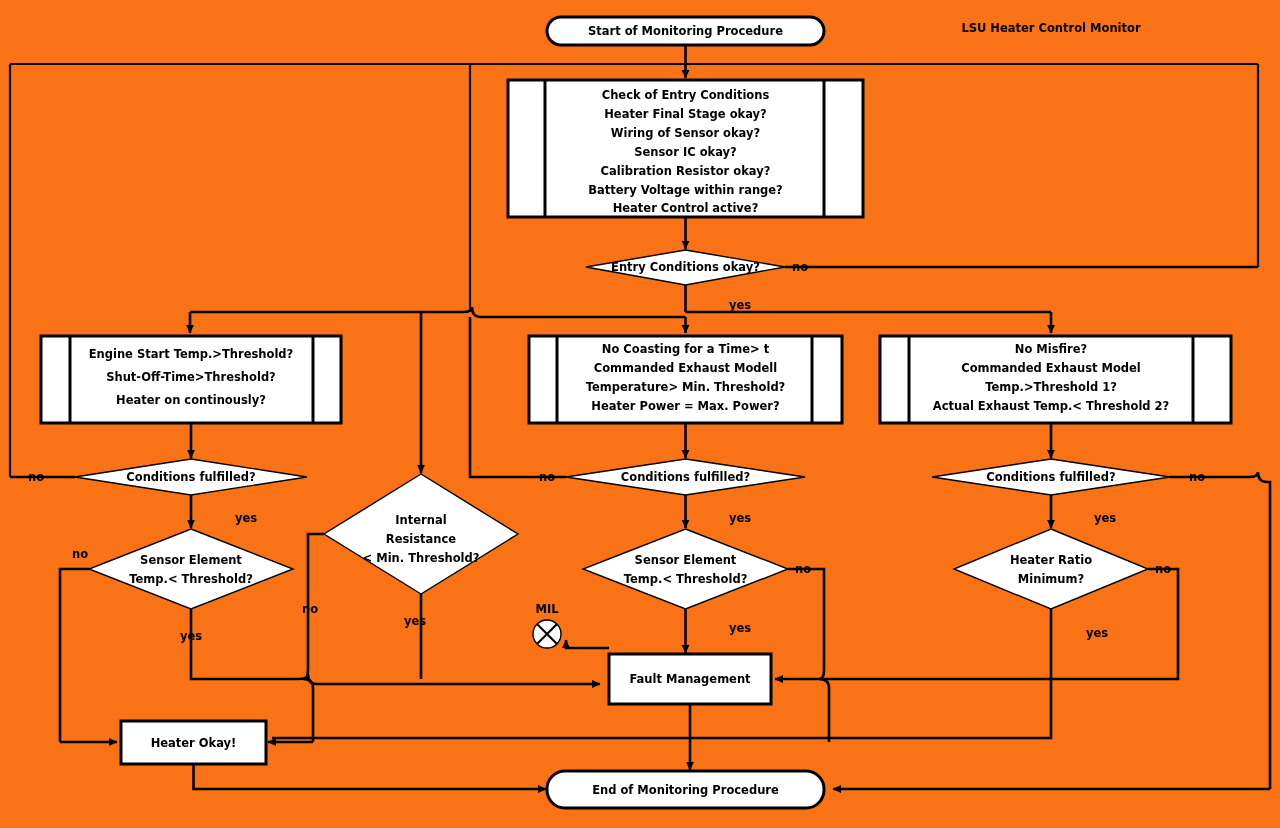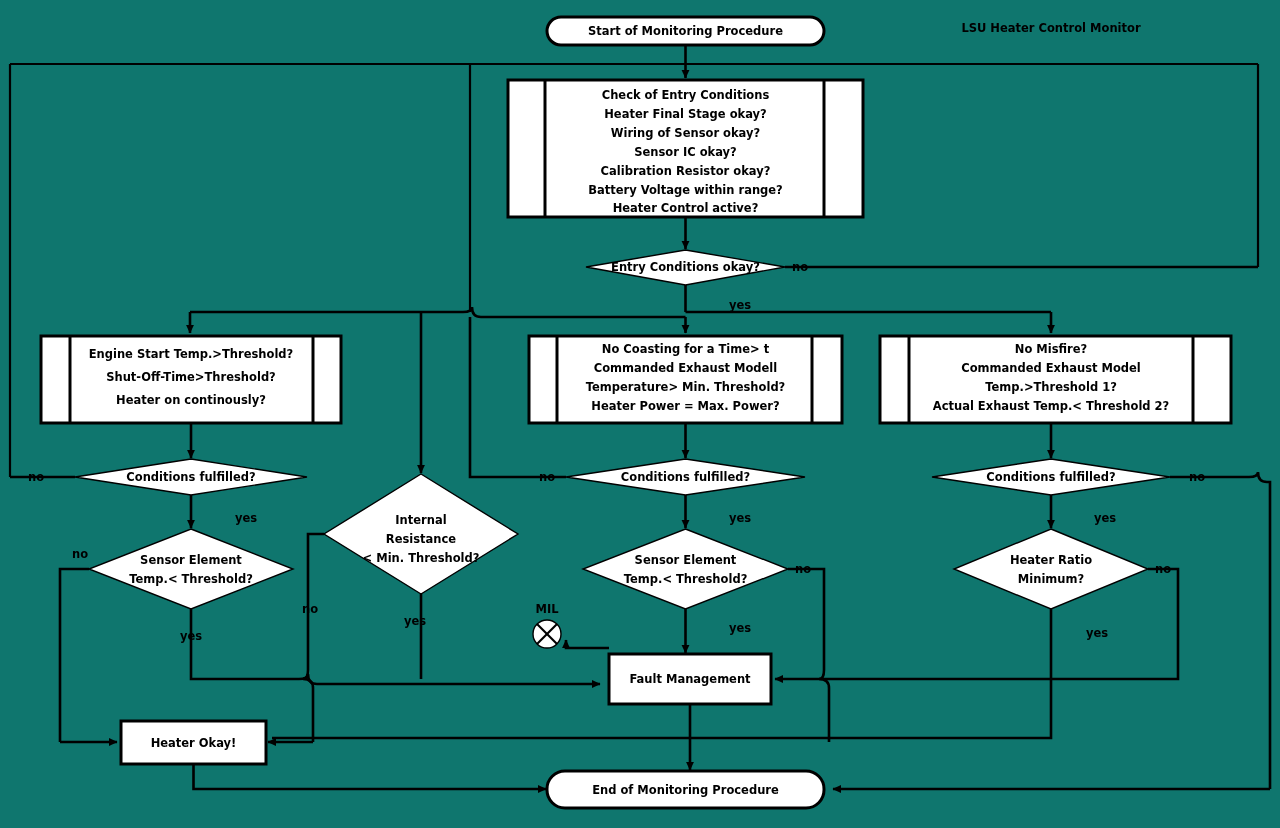--- a/index.html
+++ b/index.html
@@ -7,21 +7,21 @@
     padding: 0;
     background: #ffffff;
   }
   body {
     font-family: "DejaVu Sans", sans-serif;
   }
   #root {
     position: relative;
     width: 1280px;
     height: 828px;
-    background: #0f766e;
+    background: #f97316;
     overflow: hidden;
     text-align: center;
   }
   svg#flow {
     position: absolute;
     top: 0;
     left: 0;
     width: 1280px;
     height: 828px;
   }

